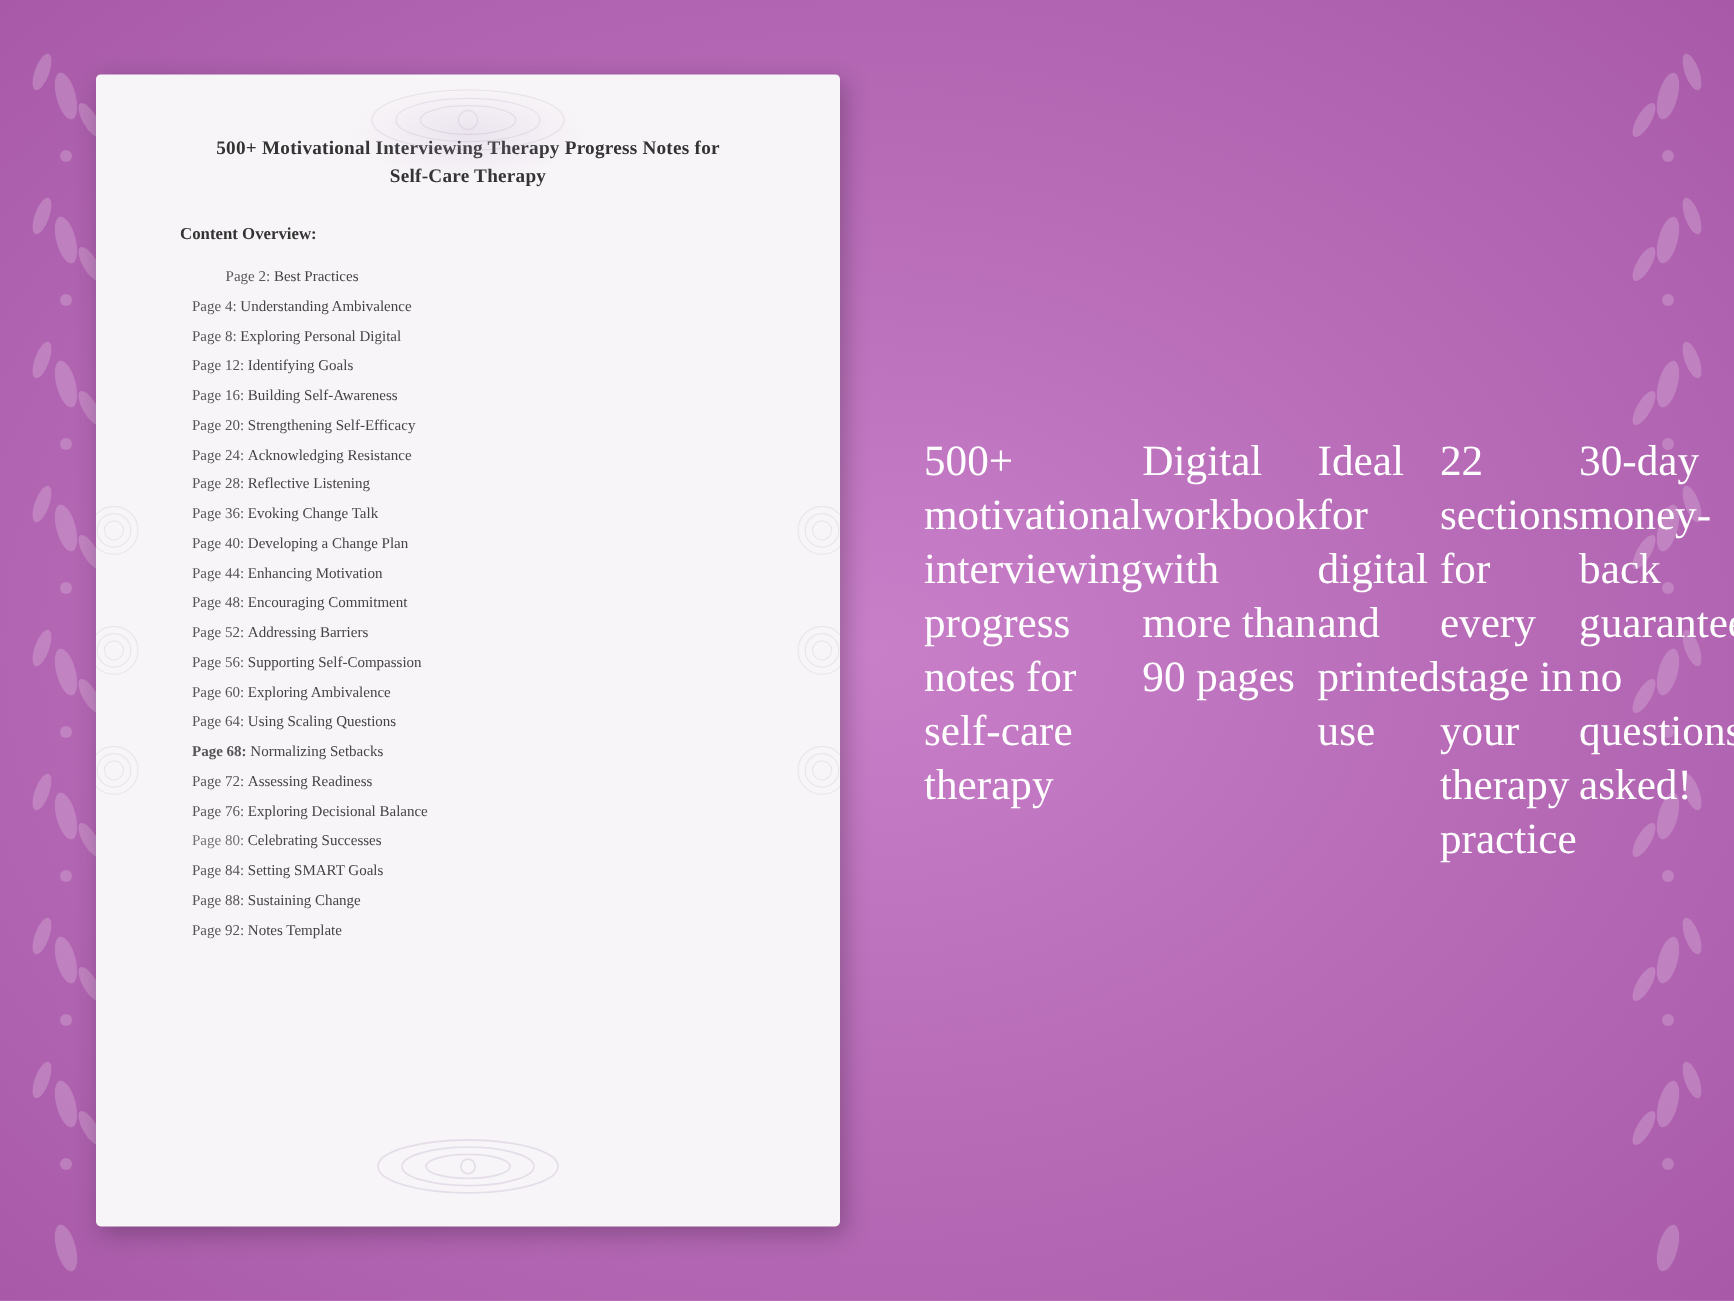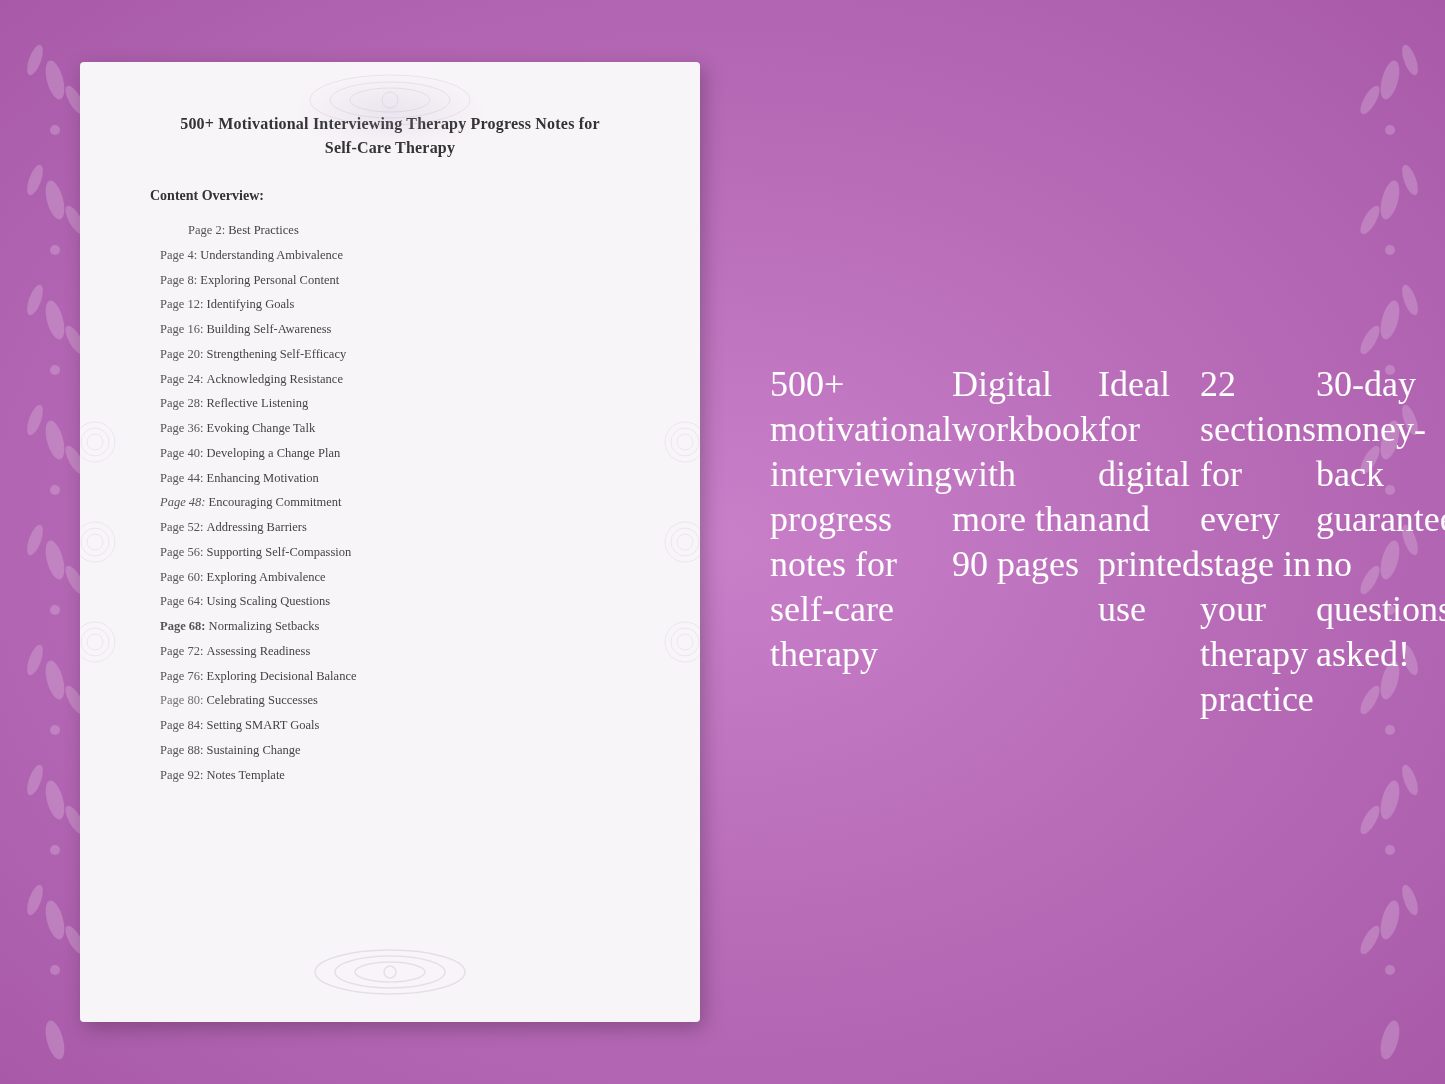--- a/index.html
+++ b/index.html
@@ -293,30 +293,30 @@
     <div class="doc-title">
       <span>500+ Motivational Interviewing Therapy Progress Notes for</span><br>
       <span>Self-Care Therapy</span>
     </div>
 
     <div class="content-overview-label">Content Overview:</div>
 
     <ul class="toc-list" id="toc-container">
         <li><span style="font-weight: 500; color: rgb(85, 85, 85); margin-left: 28px;">Page  2:  </span><span>Best Practices</span></li>
         <li><span style="font-weight: 500; color: rgb(85, 85, 85);">Page  4:  </span><span>Understanding Ambivalence</span></li>
-        <li><span style="font-weight: 500; color: rgb(85, 85, 85);">Page  8:  </span><span>Exploring Personal Content</span></li>
+        <li><span style="font-weight: 500; color: rgb(85, 85, 85);">Page  8:  </span><span>Exploring Personal Digital</span></li>
         <li><span style="font-weight: 500; color: rgb(85, 85, 85);">Page 12:  </span><span>Identifying Goals</span></li>
         <li><span style="font-weight: 500; color: rgb(85, 85, 85);">Page 16:  </span><span>Building Self-Awareness</span></li>
         <li><span style="font-weight: 500; color: rgb(85, 85, 85);">Page 20:  </span><span>Strengthening Self-Efficacy</span></li>
         <li><span style="font-weight: 500; color: rgb(85, 85, 85);">Page 24:  </span><span>Acknowledging Resistance</span></li>
         <li><span style="font-weight: 500; color: rgb(85, 85, 85);">Page 28:  </span><span>Reflective Listening</span></li>
         <li><span style="font-weight: 500; color: rgb(85, 85, 85);">Page 36:  </span><span>Evoking Change Talk</span></li>
         <li><span style="font-weight: 500; color: rgb(85, 85, 85);">Page 40:  </span><span>Developing a Change Plan</span></li>
         <li><span style="font-weight: 500; color: rgb(85, 85, 85);">Page 44:  </span><span>Enhancing Motivation</span></li>
-        <li><span style="font-weight: 500; color: rgb(85, 85, 85); font-style: italic;">Page 48:  </span><span>Encouraging Commitment</span></li>
+        <li><span style="font-weight: 500; color: rgb(85, 85, 85);">Page 48:  </span><span>Encouraging Commitment</span></li>
         <li><span style="font-weight: 500; color: rgb(85, 85, 85);">Page 52:  </span><span>Addressing Barriers</span></li>
         <li><span style="font-weight: 500; color: rgb(85, 85, 85);">Page 56:  </span><span>Supporting Self-Compassion</span></li>
         <li><span style="font-weight: 500; color: rgb(85, 85, 85);">Page 60:  </span><span>Exploring Ambivalence</span></li>
         <li><span style="font-weight: 500; color: rgb(85, 85, 85);">Page 64:  </span><span>Using Scaling Questions</span></li>
         <li><span style="font-weight: 700; color: rgb(85, 85, 85);">Page 68:  </span><span>Normalizing Setbacks</span></li>
         <li><span style="font-weight: 500; color: rgb(85, 85, 85);">Page 72:  </span><span>Assessing Readiness</span></li>
         <li><span style="font-weight: 400; color: rgb(85, 85, 85);">Page 76:  </span><span>Exploring Decisional Balance</span></li>
         <li><span style="font-weight: 500; color: #737373; text-align: center;">Page 80:  </span><span>Celebrating Successes</span></li>
         <li><span style="font-weight: 500; color: rgb(85, 85, 85);">Page 84:  </span><span>Setting SMART Goals</span></li>
         <li><span style="font-weight: 500; color: rgb(85, 85, 85); text-align: center;">Page 88:  </span><span>Sustaining Change</span></li>

